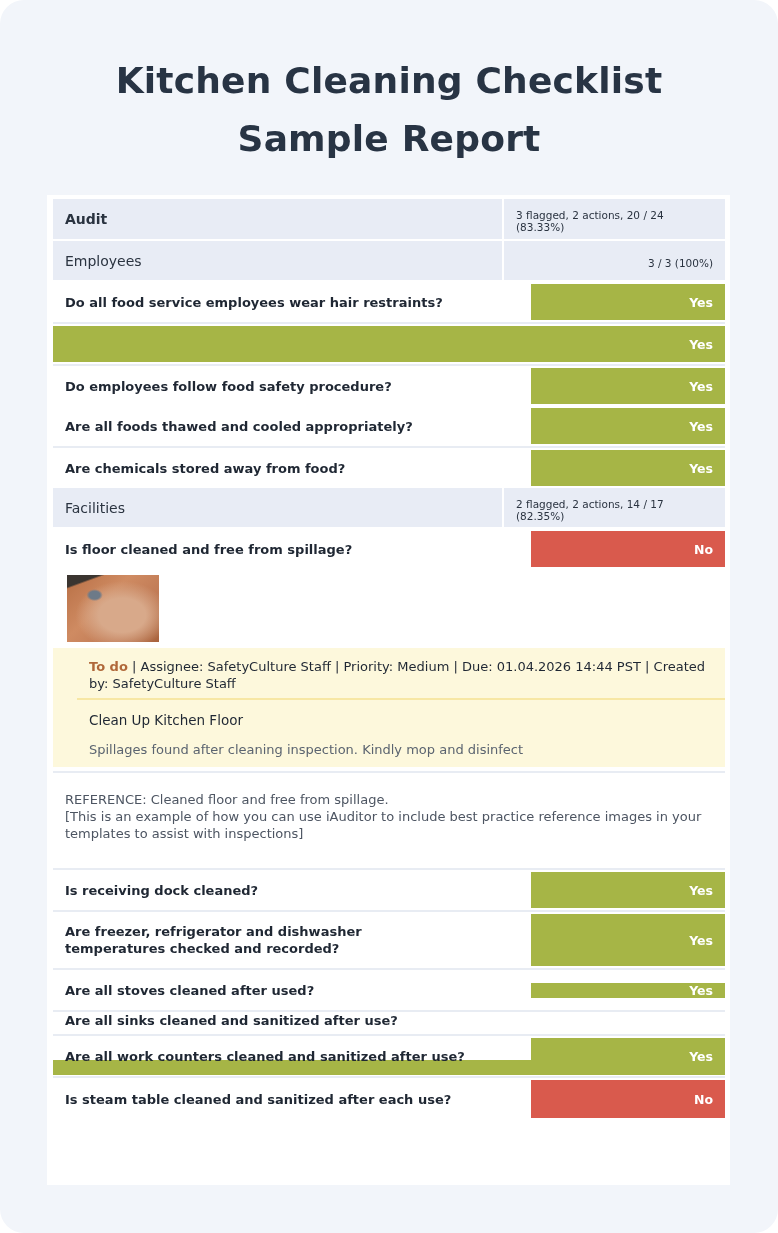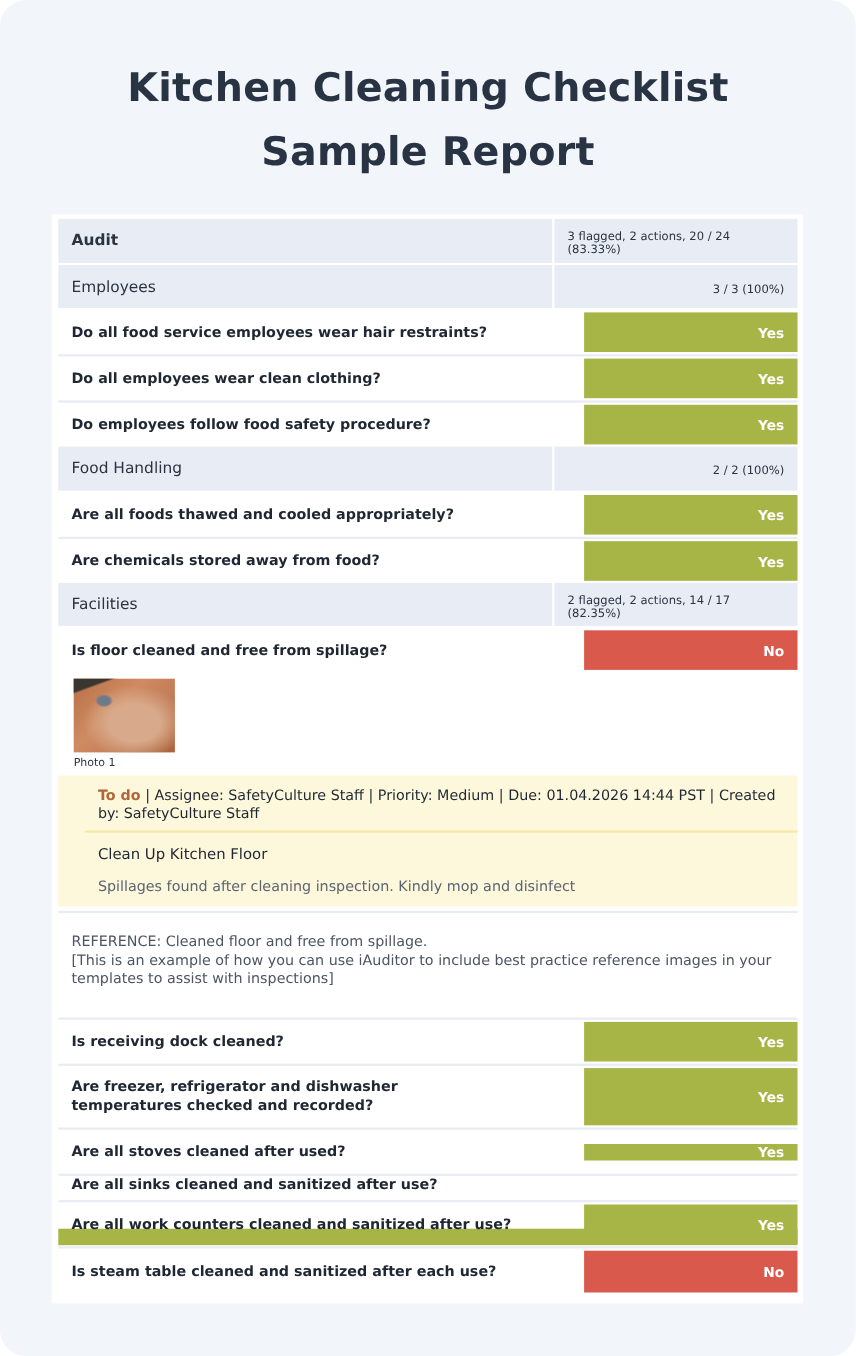--- a/index.html
+++ b/index.html
@@ -78,53 +78,47 @@
 
     <div class="hdr" style="height:39px;">
       <div class="l">Employees</div>
       <div class="r">3 / 3 (100%)</div>
     </div>
     <div class="row" style="height:42px;">
       <div class="q">Do all food service employees wear hair restraints?</div>
       <div class="a yes">Yes</div>
     </div>
     <div class="row" style="height:42px;">
-      <div class="q">Do all employees wear clean clothing?</div>
       <div class="a yes">Yes</div>
     </div>
     <div class="row" style="height:40px; border-bottom:none;">
       <div class="q">Do employees follow food safety procedure?</div>
       <div class="a yes">Yes</div>
     </div>
 
-    <div class="hdr" style="height:40px;">
-      <div class="l">Food Handling</div>
-      <div class="r">2 / 2 (100%)</div>
-    </div>
     <div class="row" style="height:42px;">
       <div class="q">Are all foods thawed and cooled appropriately?</div>
       <div class="a yes">Yes</div>
     </div>
     <div class="row" style="height:40px; border-bottom:none;">
       <div class="q">Are chemicals stored away from food?</div>
       <div class="a yes">Yes</div>
     </div>
 
     <div class="hdr" style="height:39px;">
       <div class="l">Facilities</div>
       <div class="r">2 flagged, 2 actions, 14 / 17 (82.35%)</div>
     </div>
     <div class="row" style="height:40px; border-bottom:none;">
       <div class="q">Is floor cleaned and free from spillage?</div>
       <div class="a no">No</div>
     </div>
 
     <div class="photo-block">
       <div class="photo"></div>
-      <div class="photo-label">Photo 1</div>
     </div>
 
     <div class="action">
       <div class="action-meta">
         <span class="status">To do</span><span> | Assignee: SafetyCulture Staff | Priority: Medium | Due: 01.04.2026 14:44 PST | Created by: SafetyCulture Staff</span>
       </div>
       <div class="action-title">Clean Up Kitchen Floor</div>
       <div class="action-desc">Spillages found after cleaning inspection. Kindly mop and disinfect</div>
     </div>
 

